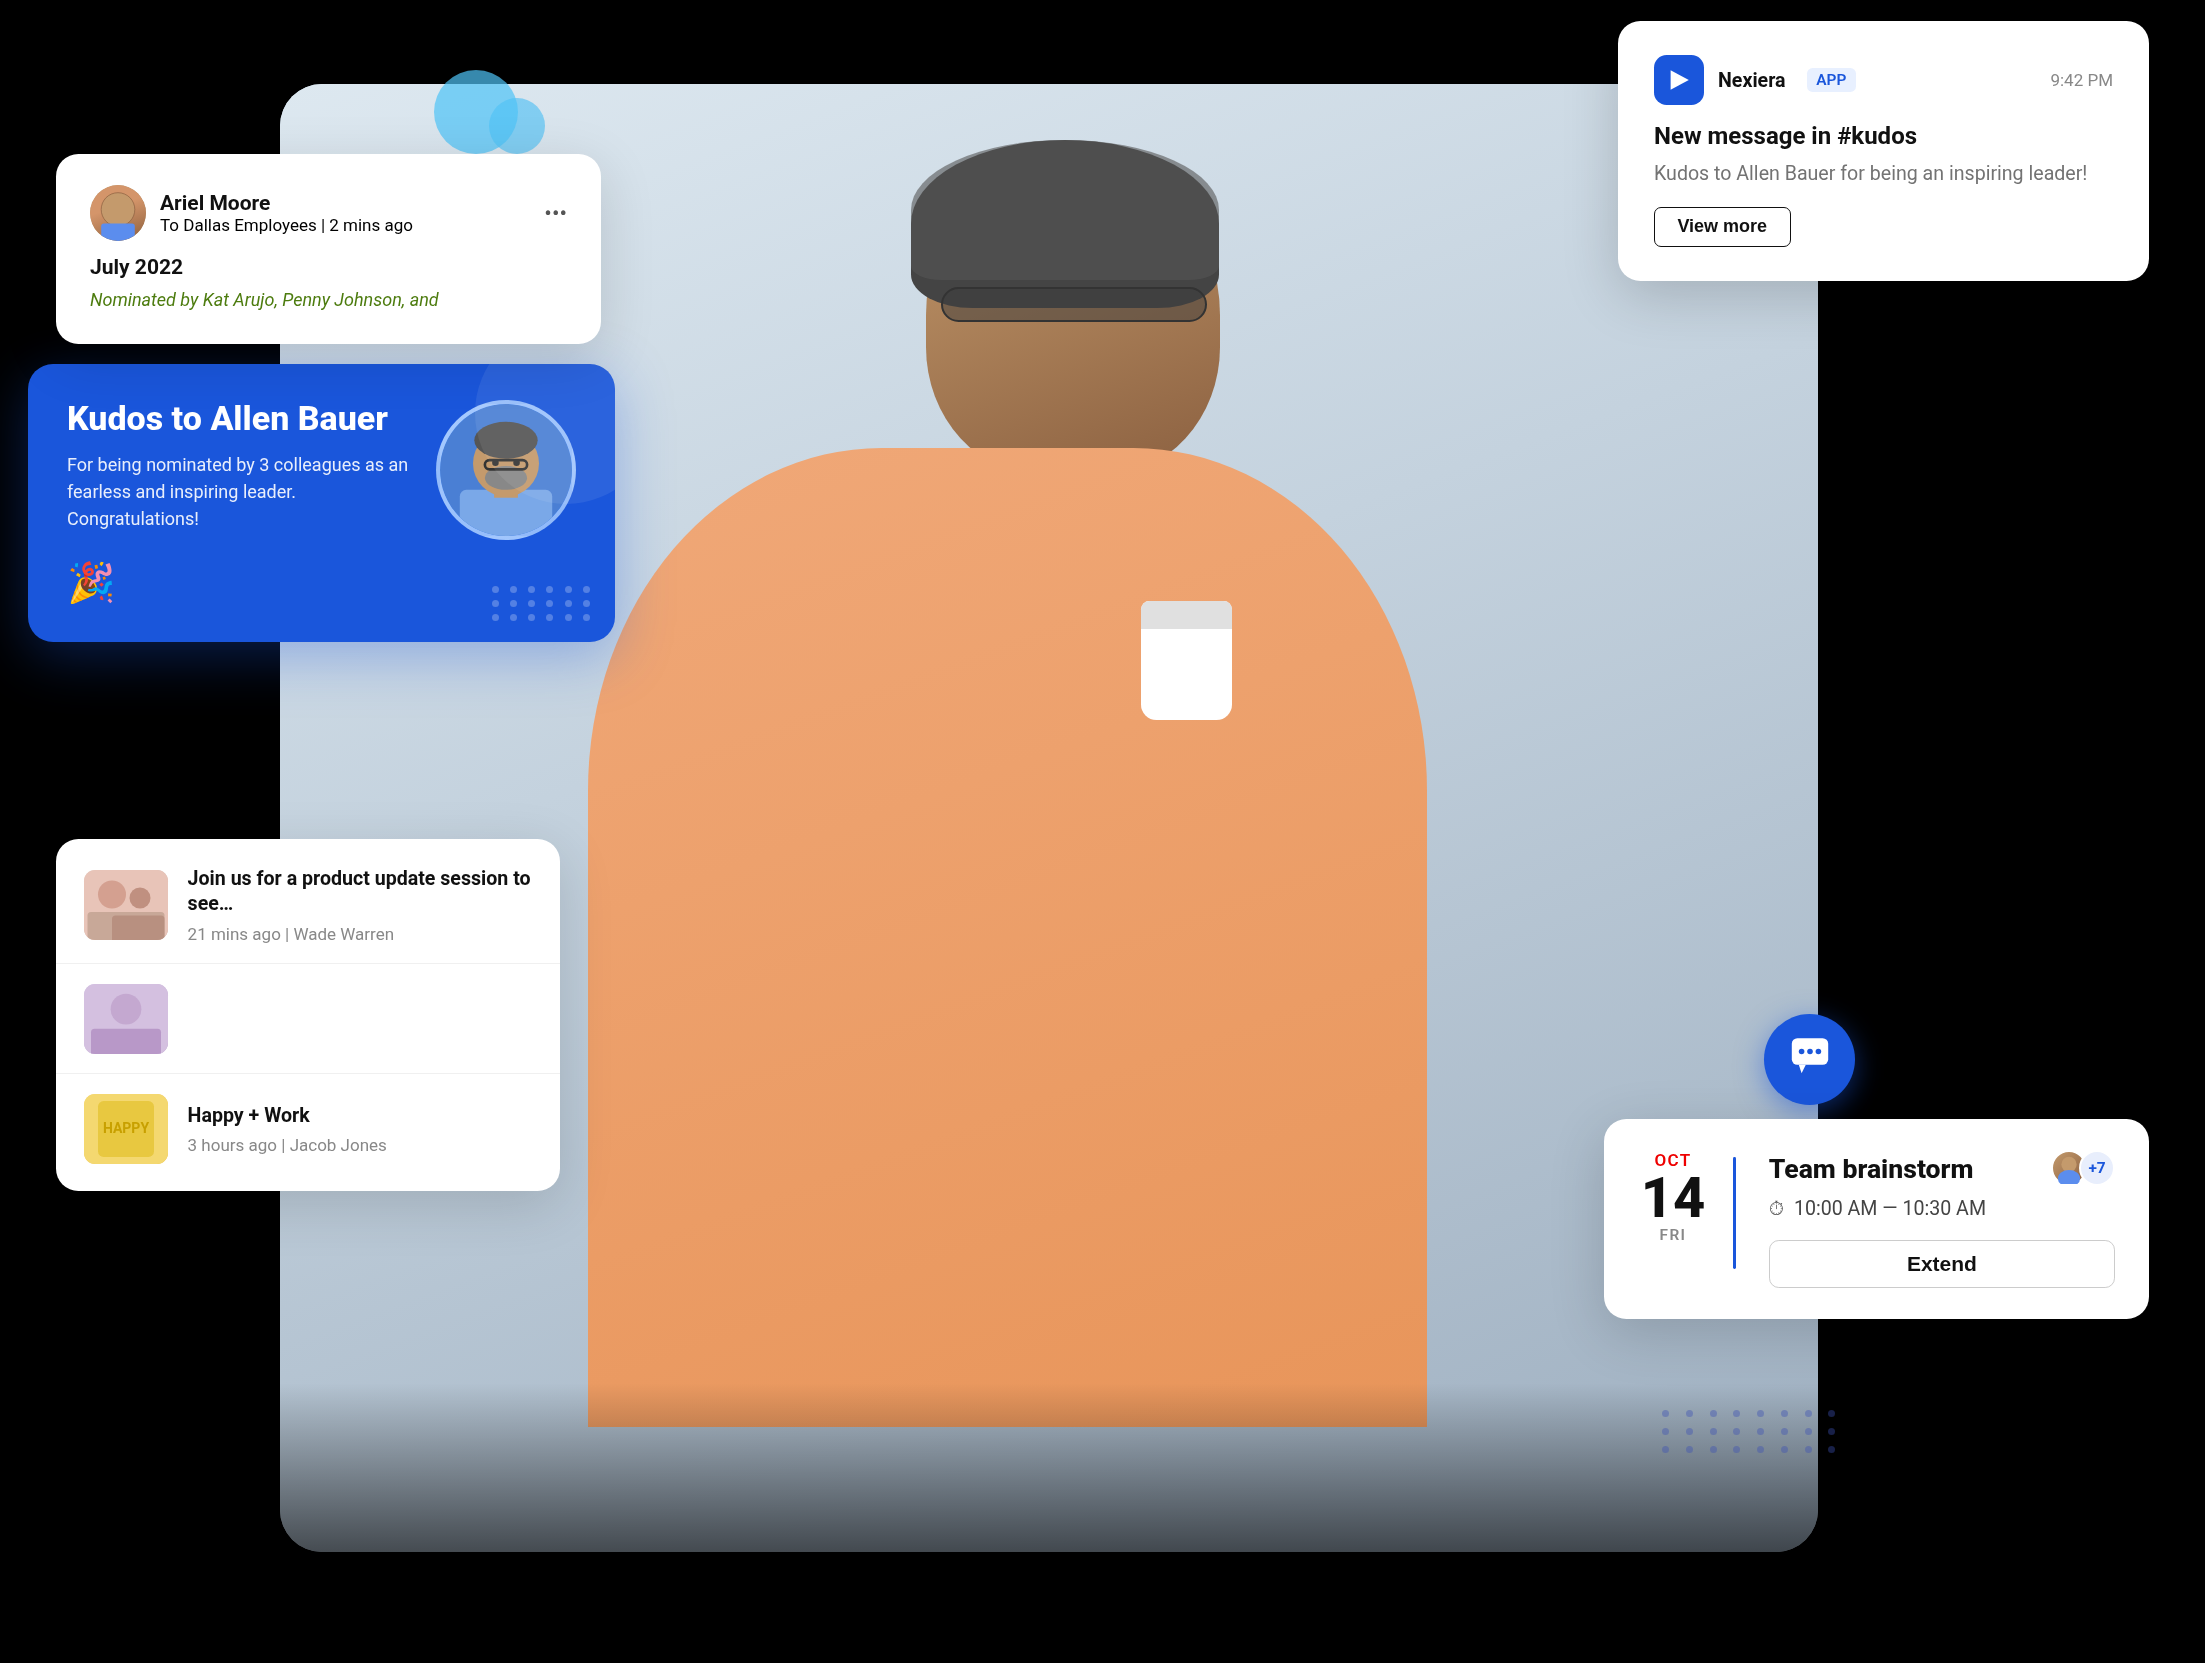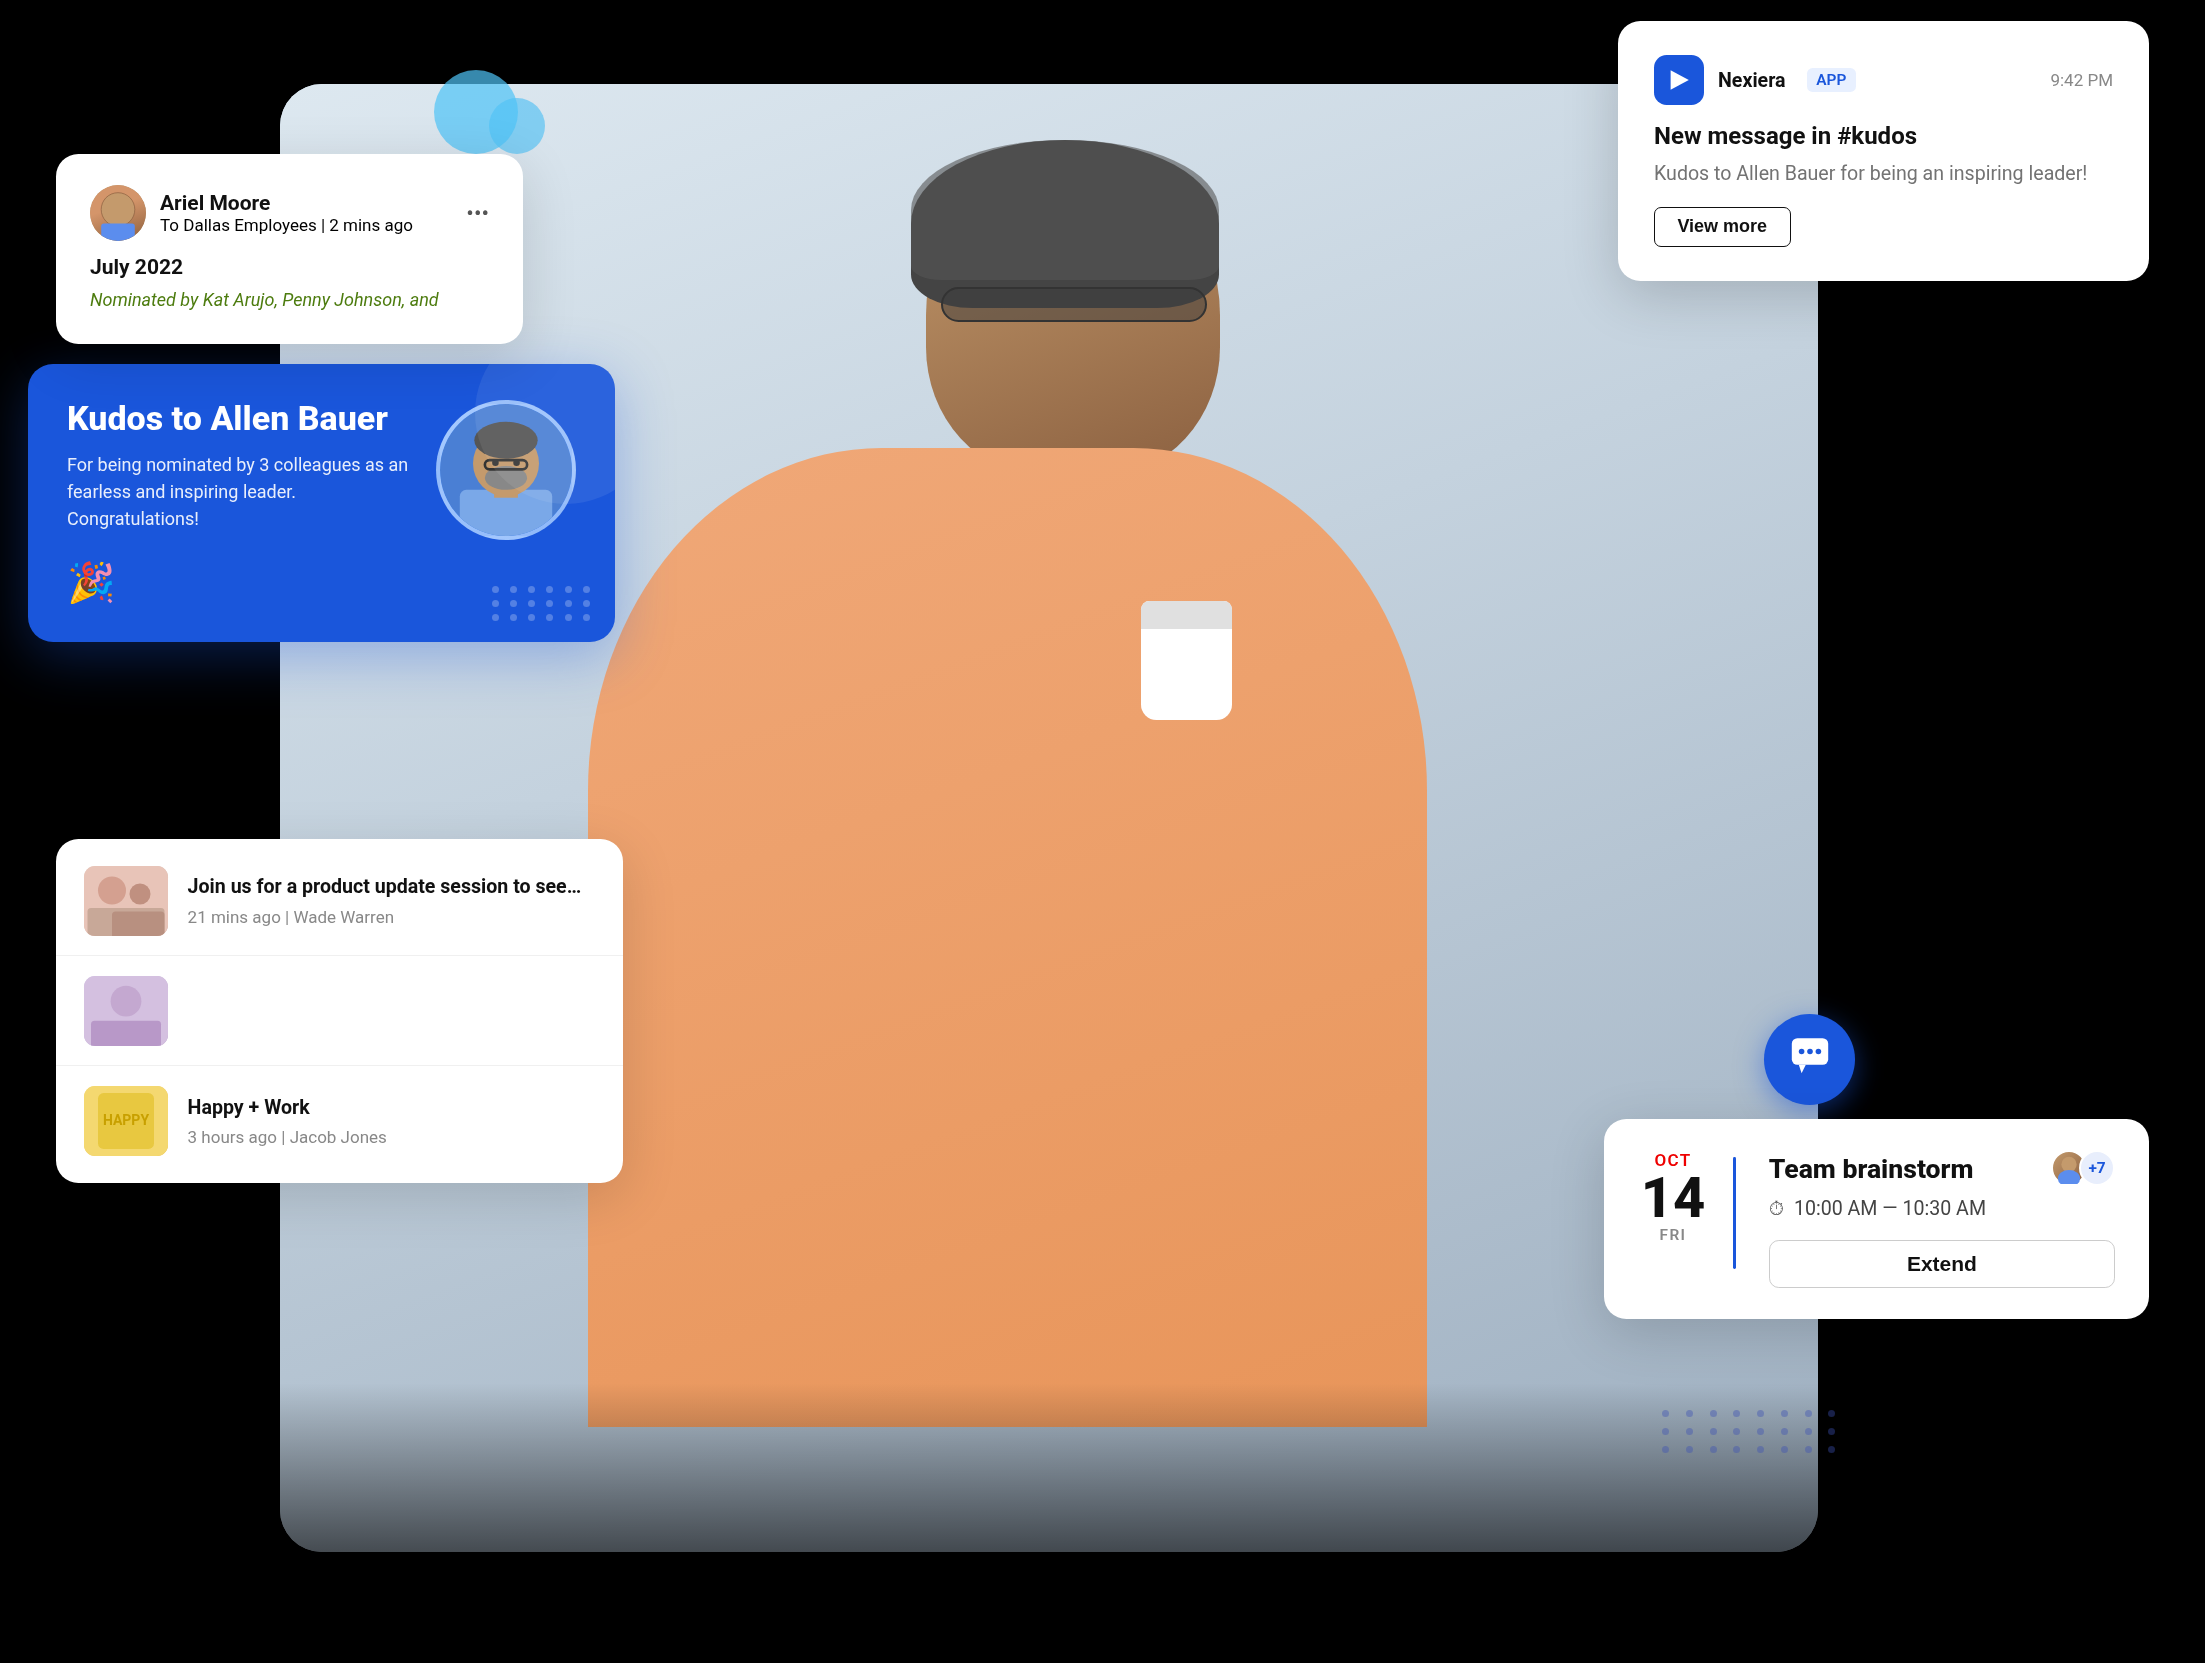--- a/index.html
+++ b/index.html
@@ -115,21 +115,21 @@
       padding: 8.4px 22.4px;
       border-radius: 7px;
       cursor: pointer;
     }
 
     
     .post-card {
       position: absolute;
       top: 154px;
       left: 56px;
-      width: 467px;
+      width: 545px;
       background: #fff;
       border-radius: 22.4px;
       padding: 31px 34px;
       box-shadow: 0 14px 56px rgba(0,0,0,0.14);
       z-index: 10;
     }
 
     .post-header {
       display: flex;
       align-items: center;
@@ -267,21 +267,21 @@
       justify-content: center;
       overflow: hidden;
       flex-shrink: 0;
     }
 
     
     .news-card {
       position: absolute;
       top: 839px;
       left: 56px;
-      width: 567px;
+      width: 504px;
       background: #fff;
       border-radius: 22.4px;
       padding: 7px 0;
       box-shadow: 0 14px 56px rgba(0,0,0,0.14);
       z-index: 10;
     }
 
     .news-item {
       display: flex;
       align-items: center;

